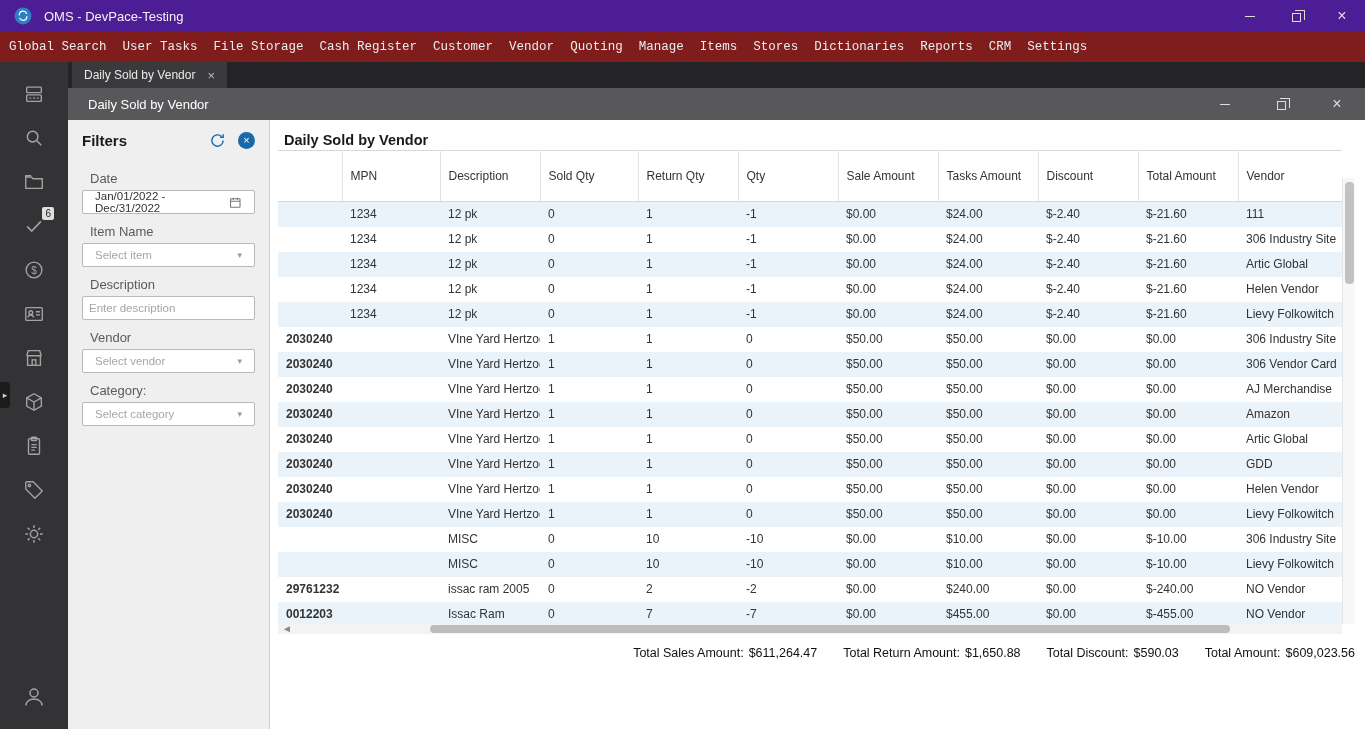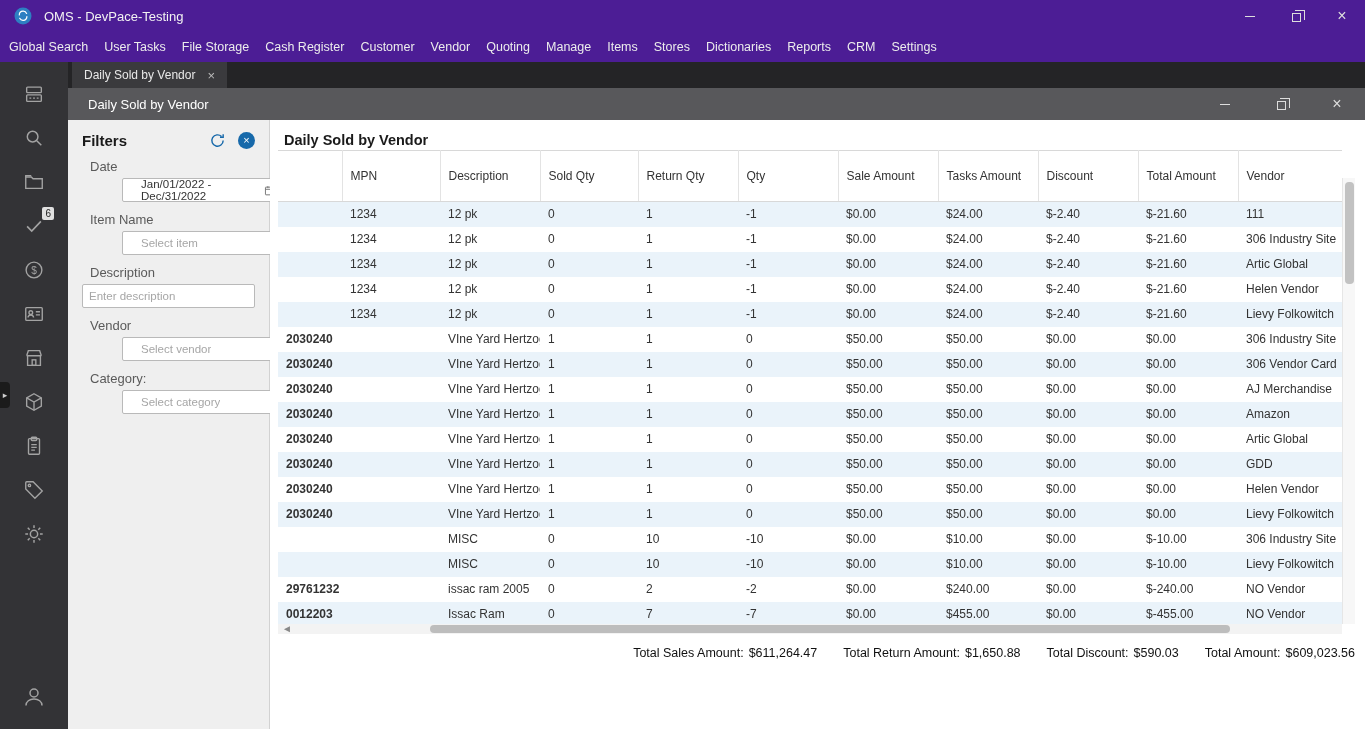--- a/index.html
+++ b/index.html
@@ -13,21 +13,21 @@
   .app-title { font-size:13px; color:#f2f2f2; }
   .win-controls { margin-left:auto; display:flex; height:100%; }
   .wc { width:46px; height:100%; display:flex; align-items:center; justify-content:center; color:#ddd; }
   .wc-inner { width:56px; }
   .glyph-min { width:10px; height:1px; background:#ddd; display:block; }
   .glyph-restore { position:relative; width:9px; height:9px; border:1px solid #ddd; margin-top:3px; }
   .glyph-restore::before { content:""; position:absolute; top:-4px; left:2px; width:9px; height:9px; border-top:1px solid #ddd; border-right:1px solid #ddd; }
   .glyph-close { font-size:16px; line-height:1; color:#ddd; }
 
   
-  .menubar { flex:0 0 30px; background:#4c1d95; display:flex; align-items:center; padding:0 1px; }
+  .menubar { flex:0 0 30px; background:#7f1d1d; display:flex; align-items:center; padding:0 1px;font-family:Liberation Mono, monospace; }
   .menu-item { color:#ececec; font-size:12.5px; padding:0 8px; height:100%; display:flex; align-items:center; cursor:default; white-space:nowrap; }
 
   
   .body-row { flex:1; display:flex; min-height:0; }
 
   
   .icon-sidebar { flex:0 0 68px; background:#333336; display:flex; flex-direction:column; align-items:center; padding-top:10px; position:relative; }
   .sb-icon { width:68px; height:44px; display:flex; align-items:center; justify-content:center; position:relative; }
   .badge { position:absolute; top:3px; right:14px; background:#e0e0e0; color:#222; font-size:10px; line-height:13px; padding:0 3px; border-radius:2px; }
   .sb-spacer { flex:1; }
@@ -37,26 +37,26 @@
   .content-col { flex:1; display:flex; flex-direction:column; min-width:0; }
   .tabbar { flex:0 0 26px; background:#242426; display:flex; align-items:stretch; padding-left:4px; }
   .tab { background:#3a3a3d; color:#e8e8e8; font-size:12px; display:flex; align-items:center; padding:0 12px; gap:12px; }
   .tab-close { color:#bbb; font-size:13px; line-height:1; }
 
   .inner-titlebar { flex:0 0 32px; background:#58585b; color:#fff; display:flex; align-items:center; padding-left:20px; font-size:13px; }
   .inner-body { flex:1; display:flex; min-height:0; }
 
   
   .filters { flex:0 0 202px; background:#efefef; border-right:1px solid #d2d2d2; padding:12px 14px; display:flex; flex-direction:column; }
-  .filters-head { display:flex; align-items:center; margin-bottom:0; }
+  .filters-head { display:flex; align-items:center; margin-bottom:12px; }
   .filters-title { font-weight:bold; font-size:15px; color:#1a1a1a; flex:1; }
   .refresh { margin-right:12px; display:flex; }
   .clearf { width:17px; height:17px; border-radius:50%; background:#1769aa; color:#fff; font-size:11px; display:flex; align-items:center; justify-content:center; line-height:1; }
   .f-label { font-size:13px; color:#5a5a5a; margin:10px 8px 4px; display:block; }
-  .f-input, .f-select { height:24px; width:100%; background:#fff; border:1px solid #b9b9b9; border-radius:2px; display:flex; align-items:center; justify-content:space-between; padding:0 18px; font-size:11.5px; color:#333;margin-left:40px; }
+  .f-input, .f-select { height:24px; width:100%; background:#fff; border:1px solid #b9b9b9; border-radius:2px; display:flex; align-items:center; justify-content:space-between; padding:0 12px; font-size:11.5px; color:#333; }
   input.f-text { height:24px; width:100%; background:#fff; border:1px solid #b9b9b9; border-radius:2px; padding:0 6px; font-size:11.5px; color:#333; font-family:inherit; }
   input.f-text::placeholder { color:#a6a6a6; }
   .ph { color:#a6a6a6; overflow:hidden; white-space:nowrap; }
   .caret { color:#9a9a9a; font-size:9px; }
   .search-btn { margin-top:auto; height:25px; width:100%; background:#1769aa; color:#fff; border:none; font-size:12px; letter-spacing:.4px; font-family:inherit; cursor:pointer; }
 
   
   .main { flex:1; background:#fff; padding:10px 0 0 8px; display:flex; flex-direction:column; min-width:0; }
   .page-title { font-size:14.5px; font-weight:bold; color:#1a1a1a; margin:2px 0 0 6px; }
   .toolbar { display:flex; justify-content:flex-end; align-items:center; gap:14px; height:24px; margin:10px 10px 12px 0; }

